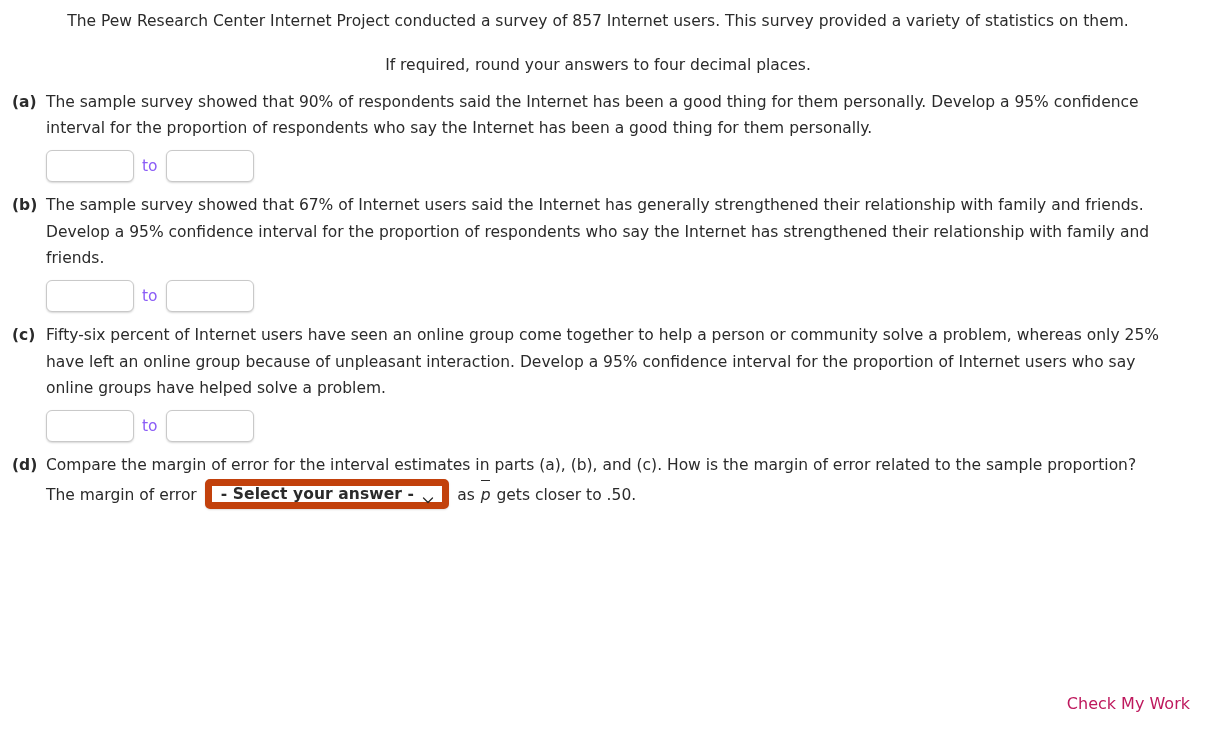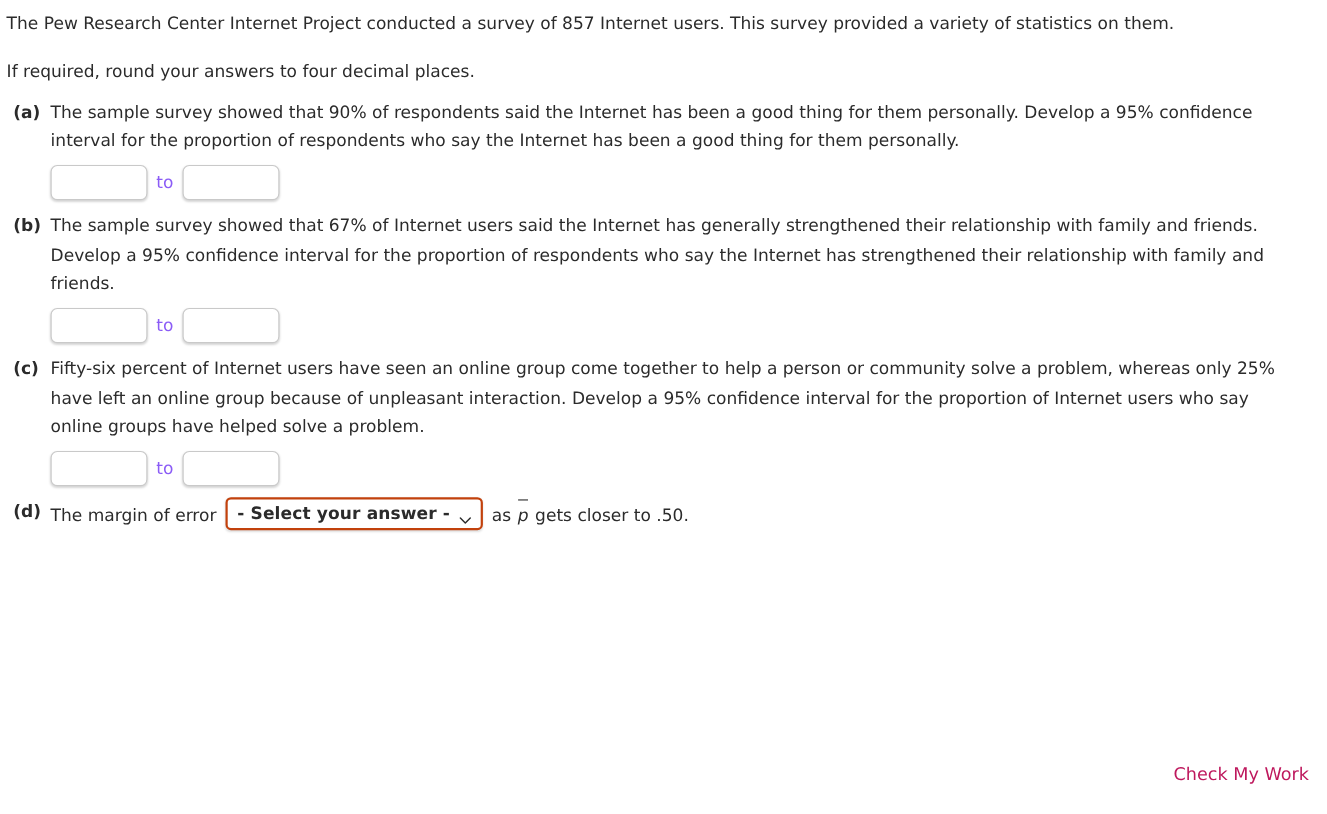--- a/index.html
+++ b/index.html
@@ -22,20 +22,21 @@
     padding: 8px 16px 0 6px;
     box-sizing: border-box;
     width: 1206px;
   }
 
   .intro-para {
     margin: 0 0 10px 0;
     line-height: 1.70;
     max-width: 1188px;
     color: #2b2b2b;
+    text-align: center;
   }
   .intro-para.second {
     margin-top: 18px;
   }
 
   .part {
     display: flex;
     align-items: flex-start;
     margin: 0 0 6px 0;
   }
@@ -96,21 +97,21 @@
   }
   .select-row .lead-text { margin-right: 8px; }
   .select-row .trail-text { margin-left: 8px; }
 
   .answer-select {
     position: relative;
     display: inline-flex;
     align-items: center;
     height: 30px;
     box-sizing: border-box;
-    border: 2px solid #c2410c;
+    border: 7px solid #c2410c;
     border-radius: 5px;
     background: #ffffff;
     padding: 0 28px 0 9px;
     box-shadow: 0 1px 2px rgba(0,0,0,0.13);
     cursor: pointer;
     user-select: none;
   }
   .answer-select .select-value {
     font-weight: bold;
     font-size: 15.5px;
@@ -200,20 +201,21 @@
         <input class="answer-box" type="text" value="" style="">
         <span class="to-word">to</span>
         <input class="answer-box" type="text" value="" style="">
       </div>
     </div>
   </div>
 
   <div class="part">
     <div class="part-label">(d)</div>
     <div class="part-body">
+      <p class="part-text">Compare the margin of error for the interval estimates in parts (a), (b), and (c). How is the margin of error related to the sample proportion?</p>
       <div class="select-row">
         <span class="lead-text">The margin of error</span>
         <span class="answer-select">
           <span class="select-value">- Select your answer -</span>
           <span class="chevron">
             <svg width="12" height="12" viewBox="0 0 12 12" aria-hidden="true">
               <path d="M1.5 4 L6 8.5 L10.5 4" fill="none" stroke="#2b2b2b" stroke-width="1.3" stroke-linecap="round" stroke-linejoin="round"></path>
             </svg>
           </span>
         </span>

